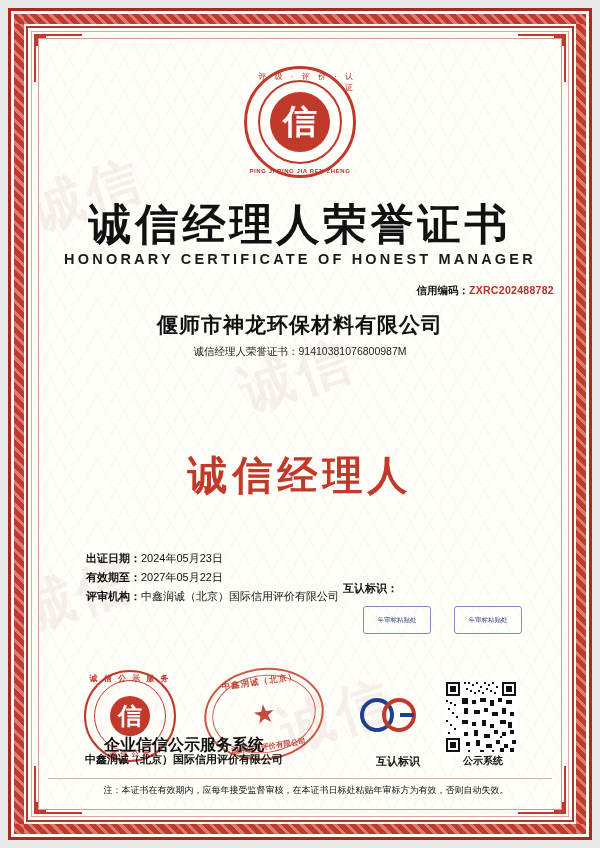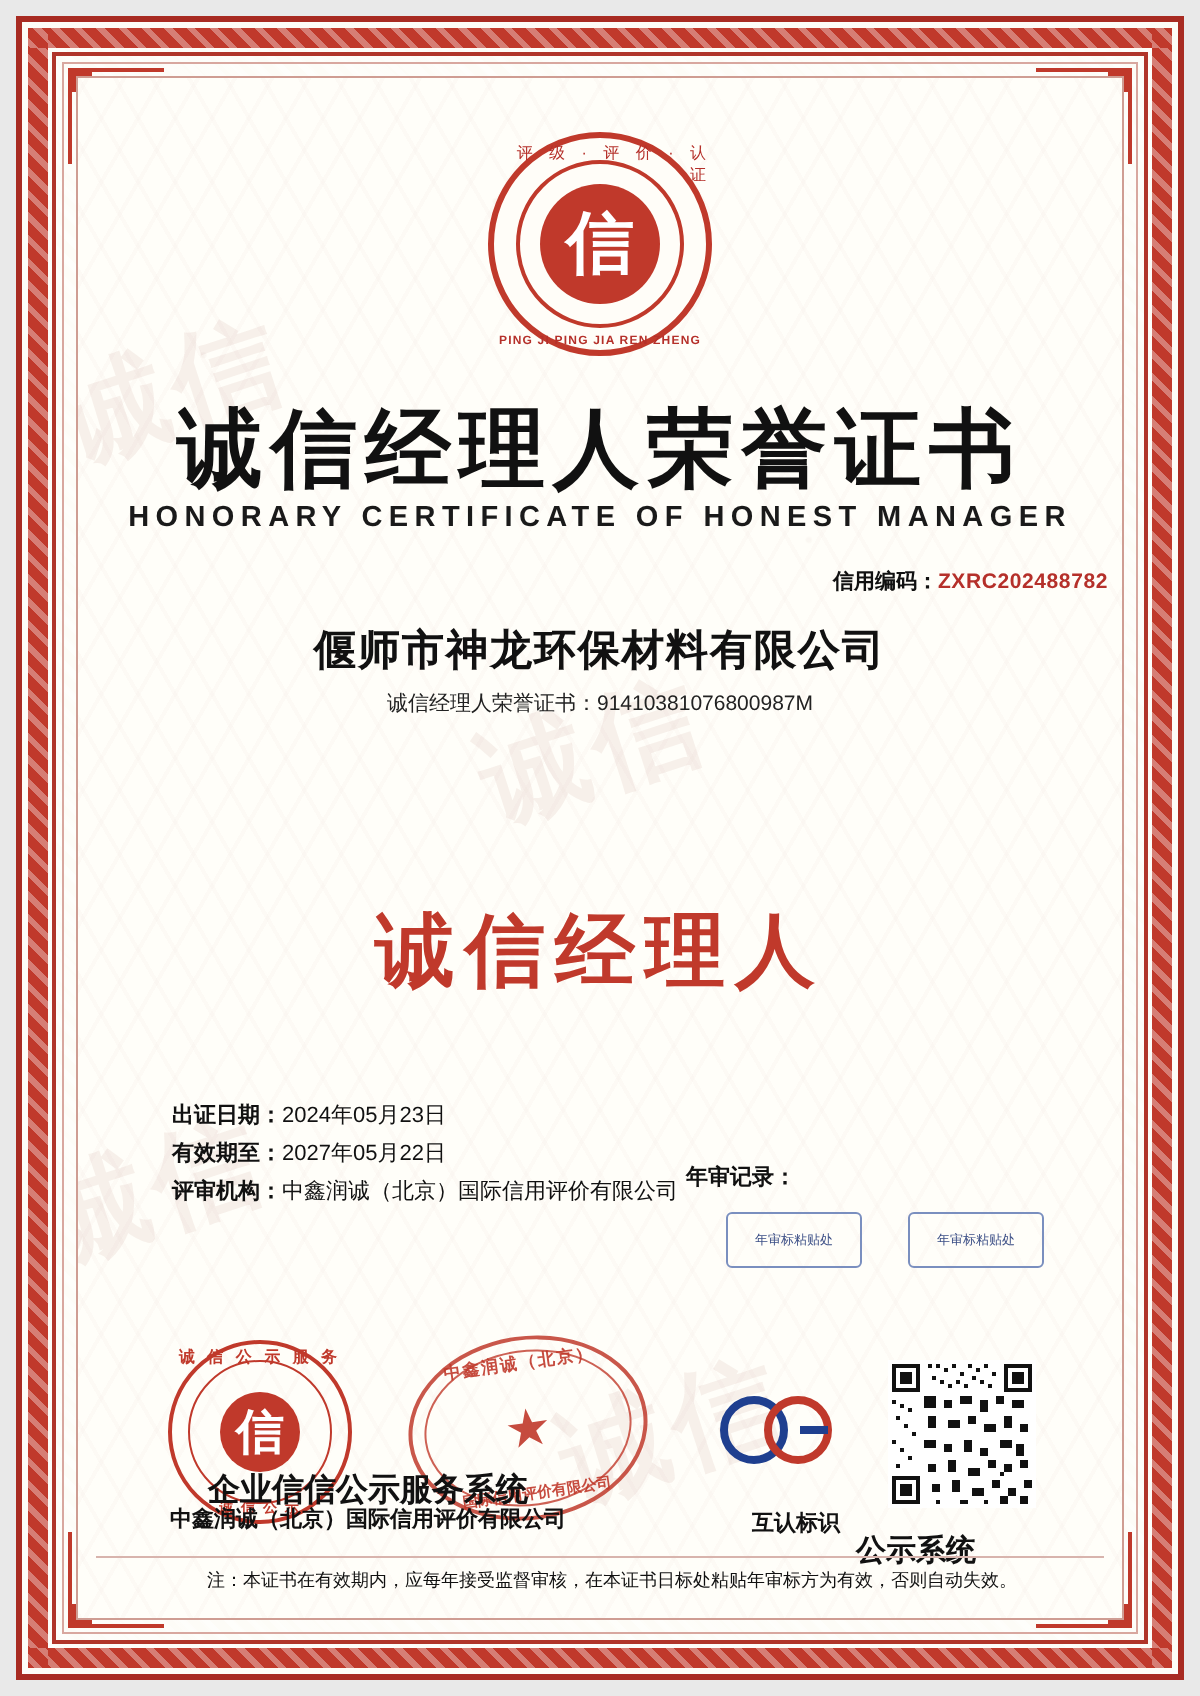--- a/index.html
+++ b/index.html
@@ -232,22 +232,22 @@
     font-size:11px;font-weight:bold;color:#111;
   }
 
   
   .qr{
     position:absolute;left:436px;top:672px;width:74px;height:74px;
     background:#fff;
   }
   .qr svg{display:block;}
   .qr-cap{
-    position:absolute;left:420px;top:746px;width:110px;
-    font-size:15px;font-weight:bold;color:#111;margin-top:12px;
+    position:absolute;left:420px;top:746px;width:110px;text-align:center;
+    font-size:10px;font-weight:bold;color:#111;
   }
 
   .seal-cap1{
     position:absolute;left:46px;top:727px;width:260px;text-align:center;
     font-size:16px;font-weight:bold;color:#111;
   }
   .seal-cap2{
     position:absolute;left:26px;top:744px;width:300px;text-align:center;
     font-size:11px;font-weight:bold;color:#111;
   }
@@ -320,21 +320,21 @@
   </div>
 
   <div class="honor">诚信经理人</div>
 
   <div class="details">
     <div class="row"><span class="lbl">出证日期：</span><span>2024年05月23日</span></div>
     <div class="row"><span class="lbl">有效期至：</span><span>2027年05月22日</span></div>
     <div class="row"><span class="lbl">评审机构：</span><span>中鑫润诚（北京）国际信用评价有限公司</span></div>
   </div>
 
-  <div class="annual">年审记录：</div>
+  <div class="annual">互认标识：</div>
   <div class="stamp-box sb1">年审标粘贴处</div>
   <div class="stamp-box sb2">年审标粘贴处</div>
 
   <div class="bseal bseal-1">
     <div class="bseal-ring"></div>
     <div class="bseal-ring2"></div>
     <div class="bseal-txt-top">诚 信 公 示 服 务</div>
     <div class="bseal-core">信</div>
     <div class="bseal-txt-bot">诚 信 公 示</div>
   </div>

